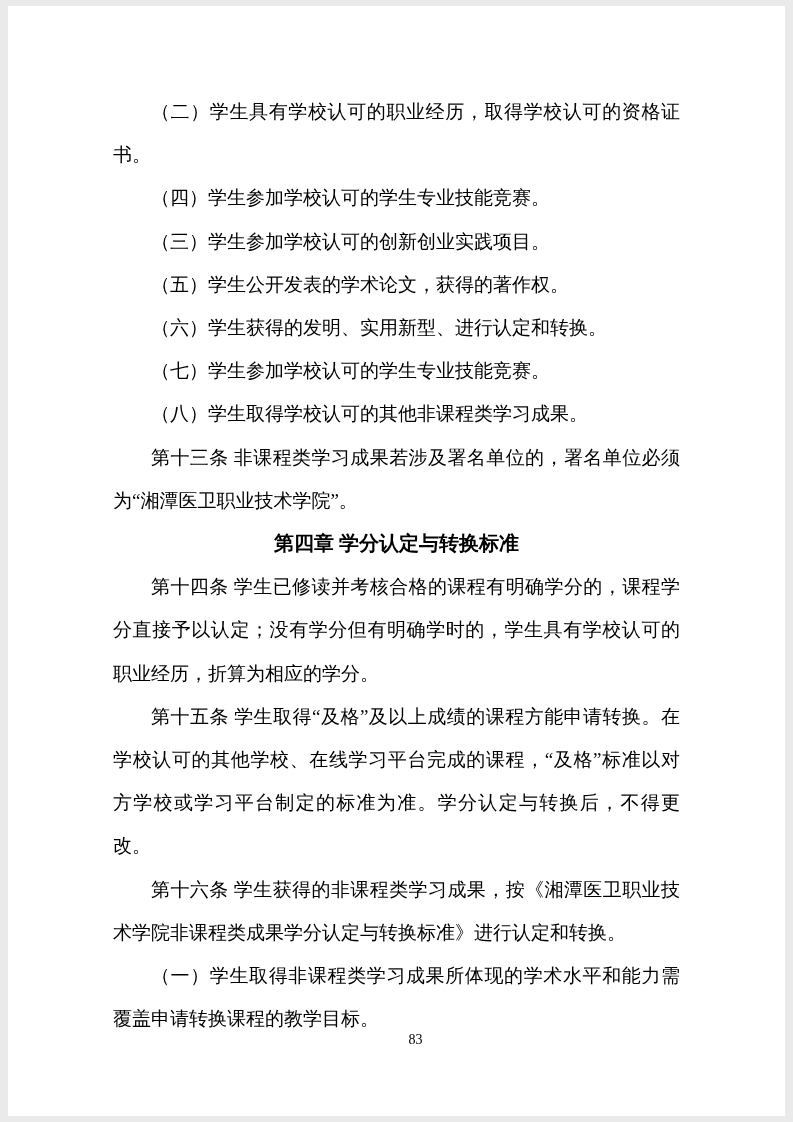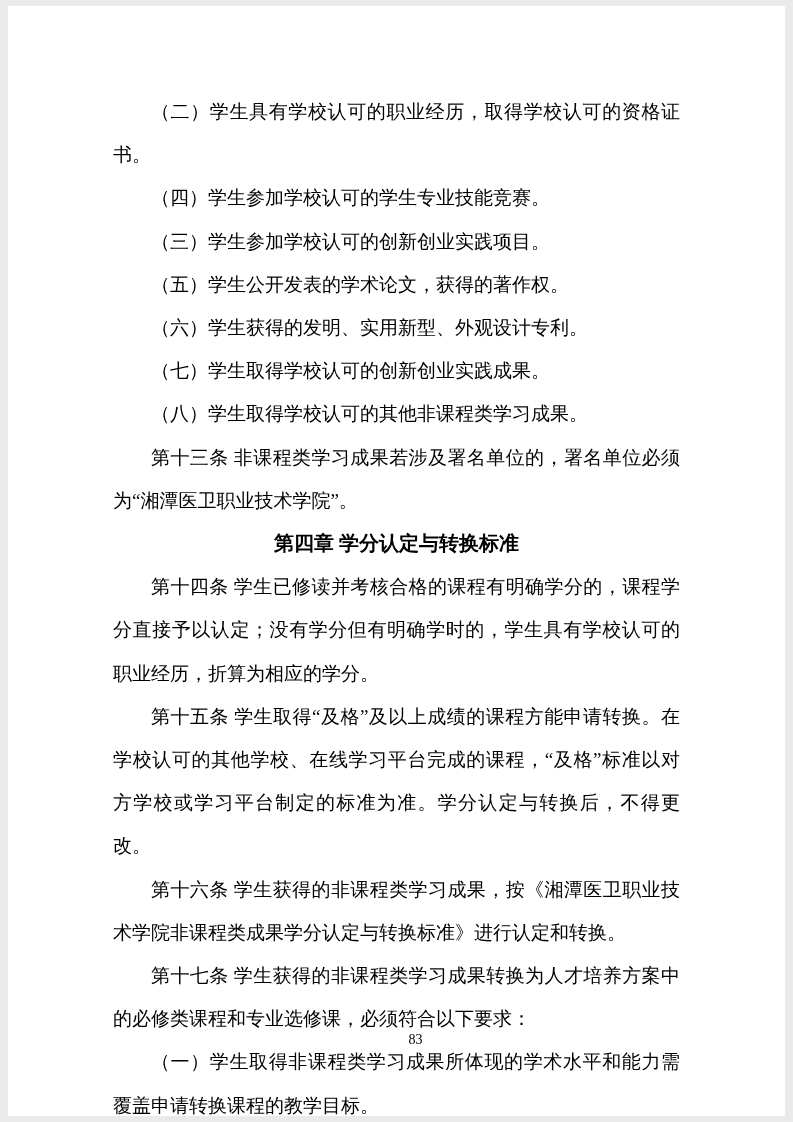--- a/index.html
+++ b/index.html
@@ -54,25 +54,24 @@
 </style>
 </head>
 <body>
 
 <div class="page">
   <div class="content">
     <p>（二）学生具有学校认可的职业经历，取得学校认可的资格证书。</p>
     <p>（四）学生参加学校认可的学生专业技能竞赛。</p>
     <p>（三）学生参加学校认可的创新创业实践项目。</p>
     <p>（五）学生公开发表的学术论文，获得的著作权。</p>
-    <p>（六）学生获得的发明、实用新型、外观设计专利。</p>
-    <p>（七）学生取得学校认可的创新创业实践成果。</p>
+    <p>（六）学生获得的发明、实用新型、进行认定和转换。</p>
+    <p>（七）学生参加学校认可的学生专业技能竞赛。</p>
     <p>（八）学生取得学校认可的其他非课程类学习成果。</p>
     <p>第十三条 非课程类学习成果若涉及署名单位的，署名单位必须为“湘潭医卫职业技术学院”。</p>
     <p class="chapter-heading">第四章 学分认定与转换标准</p>
     <p>第十四条 学生已修读并考核合格的课程有明确学分的，课程学分直接予以认定；没有学分但有明确学时的，学生具有学校认可的职业经历，折算为相应的学分。</p>
     <p>第十五条 学生取得“及格”及以上成绩的课程方能申请转换。在学校认可的其他学校、在线学习平台完成的课程，“及格”标准以对方学校或学习平台制定的标准为准。学分认定与转换后，不得更改。</p>
     <p>第十六条 学生获得的非课程类学习成果，按《湘潭医卫职业技术学院非课程类成果学分认定与转换标准》进行认定和转换。</p>
-    <p>第十七条 学生获得的非课程类学习成果转换为人才培养方案中的必修类课程和专业选修课，必须符合以下要求：</p>
     <p>（一）学生取得非课程类学习成果所体现的学术水平和能力需覆盖申请转换课程的教学目标。</p>
   </div>
   <div class="page-number">83</div>
 </div>
 
 </body></html>

